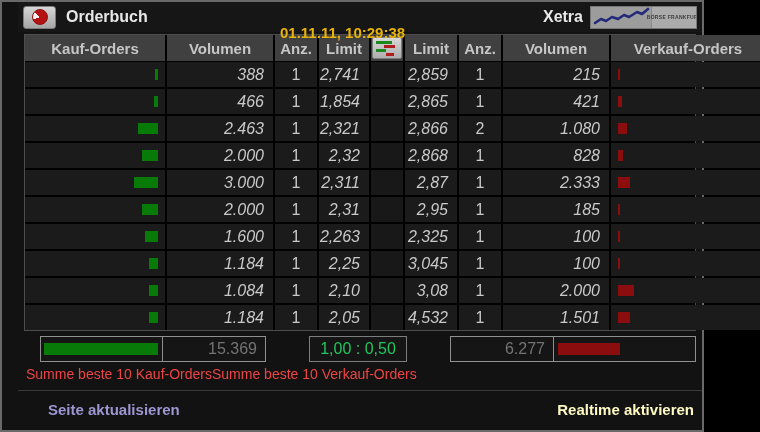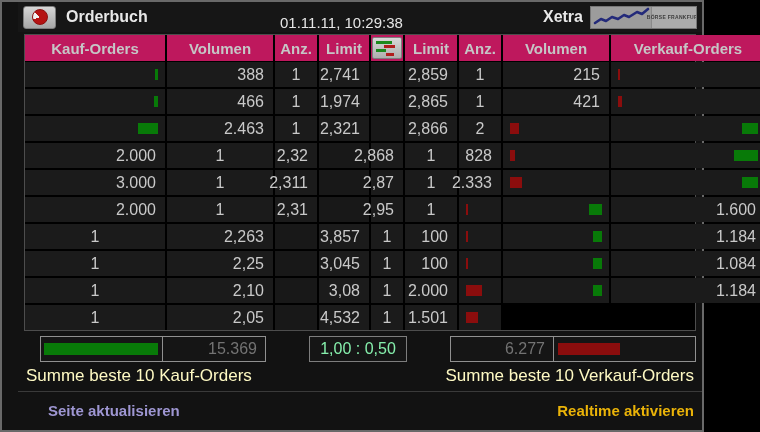--- a/index.html
+++ b/index.html
@@ -28,22 +28,22 @@
     display: flex; align-items: center; justify-content: center;
     cursor: pointer; padding: 0;
   }
   .pie {
     width: 16px; height: 16px; border-radius: 50%;
     background: conic-gradient(from 250deg, #f2f2f2 0 60deg, #b51313 60deg 360deg);
     border: 1px solid #8a0f0f; display: inline-block;
   }
   .title { color: #e8e8e8; font-weight: bold; font-size: 16px; margin-left: 10px; }
   .datetime {
-    position: absolute; left: 262px; top: 12px;
-    color: #e5e5e5; font-weight: normal; font-size: 15px;
+    position: absolute; left: 262px; top: 22px;
+    color: #eab308; font-weight: bold; font-size: 15px;
   }
   .titlebar .spacer { flex: 1; }
   .exchange { color: #e8e8e8; font-weight: bold; font-size: 16px; margin-right: 7px; text-align: right; }
   .logo {
     display: flex; height: 23px; width: 107px;
     border: 1px solid #777; overflow: hidden;
   }
   .logo-chart { width: 60px; background: #9c9c9c; display: flex; align-items: center; }
   .logo-text {
     width: 45px; background: #ababab; color: #3c3c3c;
@@ -59,27 +59,27 @@
     background: #000;
     display: grid;
     grid-template-columns: 140px 106px 42px 50px 32px 52px 42px 106px 154px;
     grid-auto-rows: 25px;
     gap: 2px;
     padding: 0;
     font-size: 16px;
     color: #c9c9c9;
   }
   .hcell {
-    background: #be185d; color: #c6c6c6;
+    background: #404040; color: #c6c6c6;
     font-weight: bold; font-size: 15px;
     display: flex; align-items: center; justify-content: center;
     height: 26px;
   }
   .cell { background: #1b1b1b; display: flex; align-items: center; }
-  .cell.num { justify-content: flex-end; padding-right: 9px; }
+  .cell.num { justify-content: flex-end; padding-right: 9px; font-style: italic; }
   .cell.ctr { justify-content: center; padding-right: 0; }
   .cell.mid { background: #181818; }
   .bar-cell-left  { justify-content: flex-end; padding-right: 7px; }
   .bar-cell-right { justify-content: flex-start; padding-left: 7px; }
   .hbar { display: inline-block; height: 11px; min-width: 2px; }
 
   .depth-btn {
     width: 30px; height: 22px;
     background: linear-gradient(#d8d8d8, #aeaeae);
     border: 1px solid #7d7d7d; border-radius: 2px;
@@ -103,29 +103,29 @@
   .sum-total {
     width: 104px; justify-content: flex-end; padding-right: 8px;
     color: #737373; font-size: 16px;
   }
   .sum-bar-cell-right { width: 142px; padding-left: 4px; border-left: none; }
   .ratio-box {
     margin: 0 auto;
     border: 1px solid #7d7d7d; background: #151515;
     height: 26px; padding: 0 10px;
     display: flex; align-items: center;
-    color: #86efac; font-size: 16px;
+    color: #22c55e; font-size: 16px;
   }
 
   
   .labels {
     flex: 0 0 19px; margin-top: 4px;
-    display: flex; justify-content: space-between;
+    display: flex; 
     padding: 0 8px;
-    color: #fef9c3; font-size: 17px;
+    color: #ef4444; font-size: 14px;
   }
 
   
   .footer {
     flex: 1; margin-top: 5px;
     border-top: 1px solid #3a3a3a;
     display: flex; align-items: center; justify-content: space-between;
     padding: 0 8px 2px 30px;
   }
   .footer a {
@@ -185,38 +185,39 @@
     <div class="cell num">215</div>
     <div class="cell bar-cell-right">
       <span class="hbar" style="width: 2px; background: rgb(139, 13, 13);"></span>
     </div>
 
     <div class="cell bar-cell-left">
       <span class="hbar" style="width: 4px; background: rgb(8, 122, 8);"></span>
     </div>
     <div class="cell num">466</div>
     <div class="cell ctr">1</div>
-    <div class="cell num">1,974</div>
+    <div class="cell num">1,854</div>
     <div class="cell mid"></div>
     <div class="cell num">2,865</div>
     <div class="cell ctr">1</div>
     <div class="cell num">421</div>
     <div class="cell bar-cell-right">
       <span class="hbar" style="width: 4px; background: rgb(139, 13, 13);"></span>
     </div>
 
     <div class="cell bar-cell-left">
       <span class="hbar" style="width: 20px; background: rgb(8, 122, 8);"></span>
     </div>
     <div class="cell num">2.463</div>
     <div class="cell ctr">1</div>
     <div class="cell num">2,321</div>
     <div class="cell mid"></div>
     <div class="cell num">2,866</div>
     <div class="cell ctr">2</div>
+    <div class="cell num">1.080</div>
     <div class="cell bar-cell-right">
       <span class="hbar" style="width: 9px; background: rgb(139, 13, 13);"></span>
     </div>
 
     <div class="cell bar-cell-left">
       <span class="hbar" style="width: 16px; background: rgb(8, 122, 8);"></span>
     </div>
     <div class="cell num">2.000</div>
     <div class="cell ctr">1</div>
     <div class="cell num">2,32</div>
@@ -244,32 +245,33 @@
 
     <div class="cell bar-cell-left">
       <span class="hbar" style="width: 16px; background: rgb(8, 122, 8);"></span>
     </div>
     <div class="cell num">2.000</div>
     <div class="cell ctr">1</div>
     <div class="cell num">2,31</div>
     <div class="cell mid"></div>
     <div class="cell num">2,95</div>
     <div class="cell ctr">1</div>
+    <div class="cell num">185</div>
     <div class="cell bar-cell-right">
       <span class="hbar" style="width: 2px; background: rgb(139, 13, 13);"></span>
     </div>
 
     <div class="cell bar-cell-left">
       <span class="hbar" style="width: 13px; background: rgb(8, 122, 8);"></span>
     </div>
     <div class="cell num">1.600</div>
     <div class="cell ctr">1</div>
     <div class="cell num">2,263</div>
     <div class="cell mid"></div>
-    <div class="cell num">3,857</div>
+    <div class="cell num">2,325</div>
     <div class="cell ctr">1</div>
     <div class="cell num">100</div>
     <div class="cell bar-cell-right">
       <span class="hbar" style="width: 2px; background: rgb(139, 13, 13);"></span>
     </div>
 
     <div class="cell bar-cell-left">
       <span class="hbar" style="width: 9px; background: rgb(8, 122, 8);"></span>
     </div>
     <div class="cell num">1.184</div>
@@ -328,16 +330,16 @@
     </div>
   </div>
 
   <div class="labels">
     <span>Summe beste 10 Kauf-Orders</span>
     <span>Summe beste 10 Verkauf-Orders</span>
   </div>
 
   <div class="footer">
     <a id="left-link" style="color: rgb(158, 150, 210);">Seite aktualisieren</a>
-    <a id="right-link" style="color: #eab308;">Realtime aktivieren</a>
+    <a id="right-link" style="color: #fef9c3;">Realtime aktivieren</a>
   </div>
 
 </div>
 
 </body></html>

